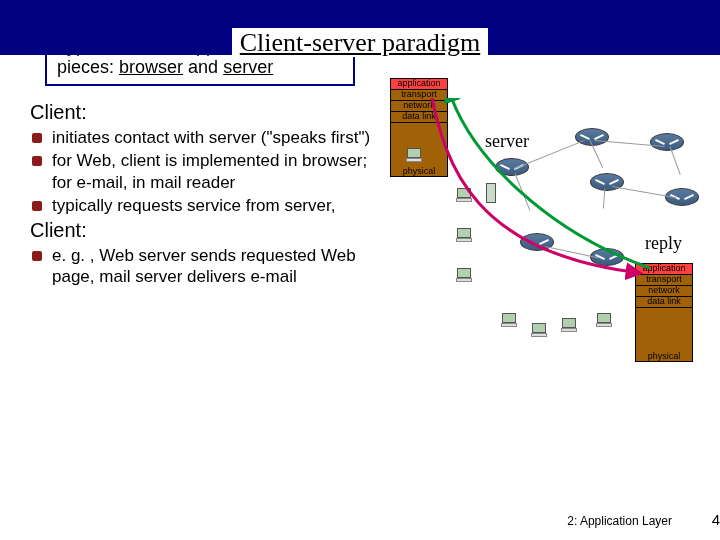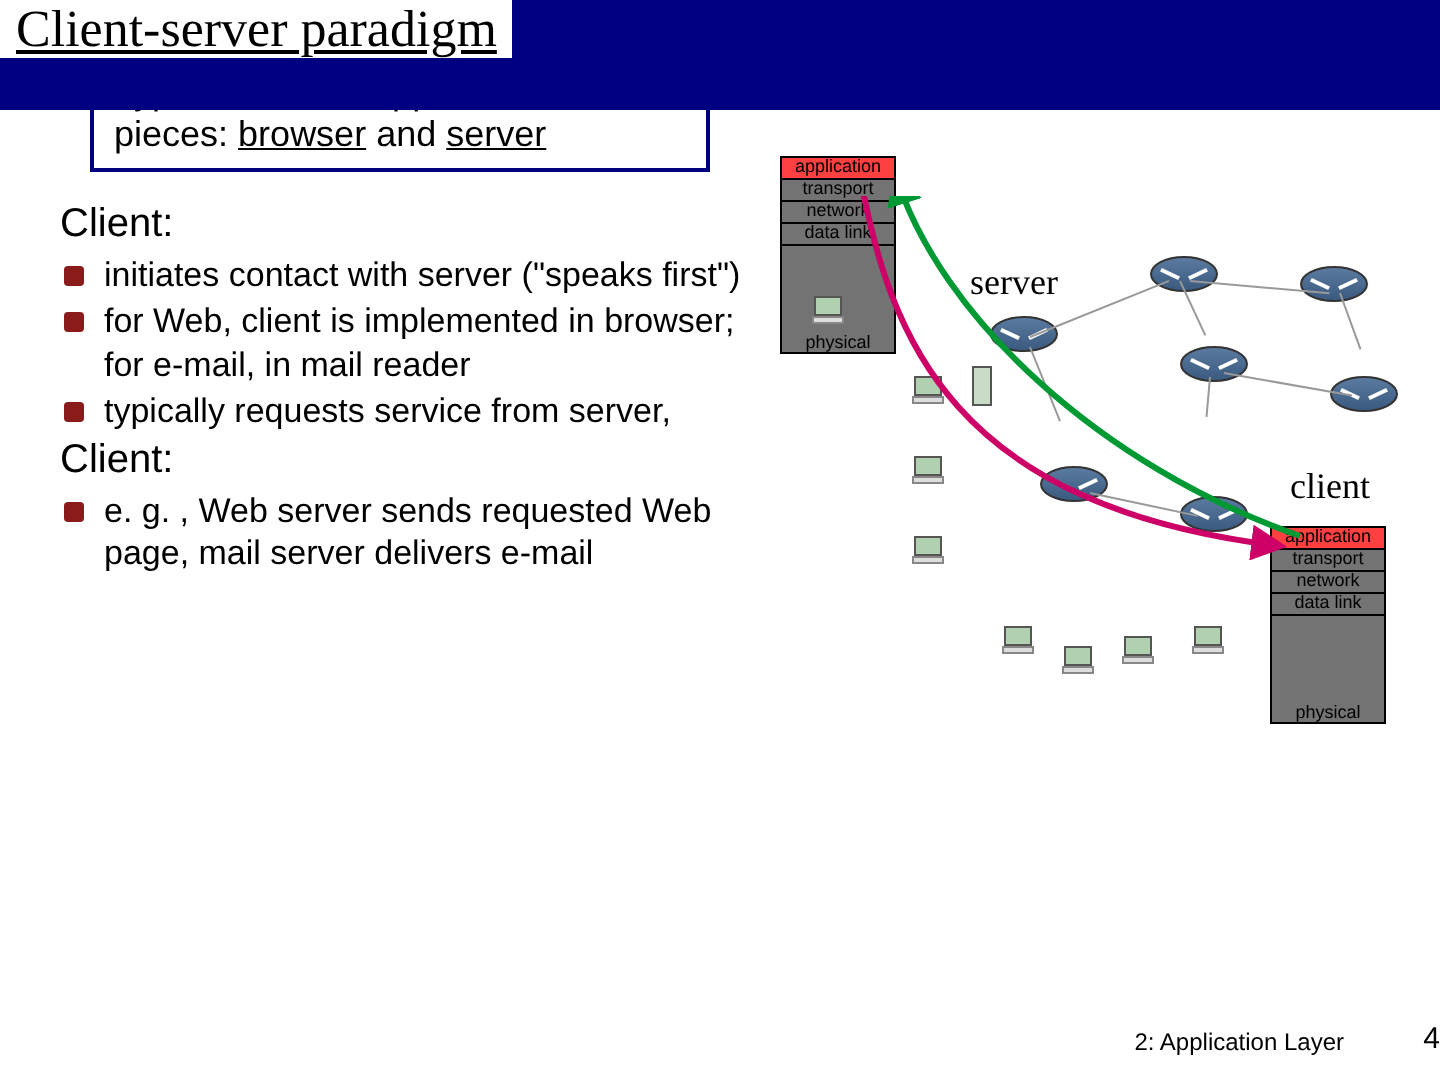--- a/index.html
+++ b/index.html
@@ -15,21 +15,22 @@
     font-size: 26px;
     color: #000;
     background: #fff;
     padding: 0 8px;
     text-decoration: underline;
     font-family: "Comic Sans MS", cursive;
   }
   .title-bar-wrap {
     position: absolute;
     top: 0; left: 0; right: 0;
-    padding-top: 0;
+    text-align: center;
+    padding-top: 28px;
   }
   .subtitle-box {
     border: 2px solid #000080;
     margin: 28px 0 12px 45px;
     width: 310px;
     padding: 6px 10px;
     font-size: 18px;
     color: #000;
   }
   .subtitle-box .u { text-decoration: underline; }
@@ -65,21 +66,21 @@
     border-radius: 2px;
   }
   .right {
     position: relative;
     flex: 1;
     margin-left: 10px;
   }
   .stack {
     position: absolute;
     border: 1px solid #000;
-    background: #737373;
+    background: #a16207;
     font-family: Arial, sans-serif;
     font-size: 9px;
     text-align: center;
     line-height: 1.1;
   }
   .stack div { border-bottom: 1px solid #000; padding: 0 3px; }
   .stack div:last-child { border-bottom: none; margin-top: 44px; }
   .stack .app { background: #ff4040; color: #000; }
   .router {
     position: absolute;
@@ -245,18 +246,18 @@
         </marker>
         <marker id="ah-green" viewBox="0 0 10 10" refX="8" refY="5" markerWidth="6" markerHeight="6" orient="auto">
           <path d="M0,0 L10,5 L0,10 z" fill="#009933"></path>
         </marker>
       </defs>
       <path d="M 40 -10 C 55 70, 85 155, 250 175" stroke="#cc0066" stroke-width="3" fill="none" marker-end="url(#ah-red)"></path>
       <path d="M 260 170 C 160 135, 80 60, 58 -10" stroke="#009933" stroke-width="3" fill="none" marker-end="url(#ah-green)"></path>
     </svg>
 
     <div class="arrow-label" style="left:95px;top:33px;">server</div>
-    <div class="arrow-label" style="left:255px;top:135px;">client</div>
+    <div class="arrow-label" style="left:255px;top:135px;">reply</div>
   </div>
 </div>
 
 <div class="footer" style="right:48px;">2: Application Layer</div>
 <div class="footer pagenum">4</div>
 
 </body></html>

